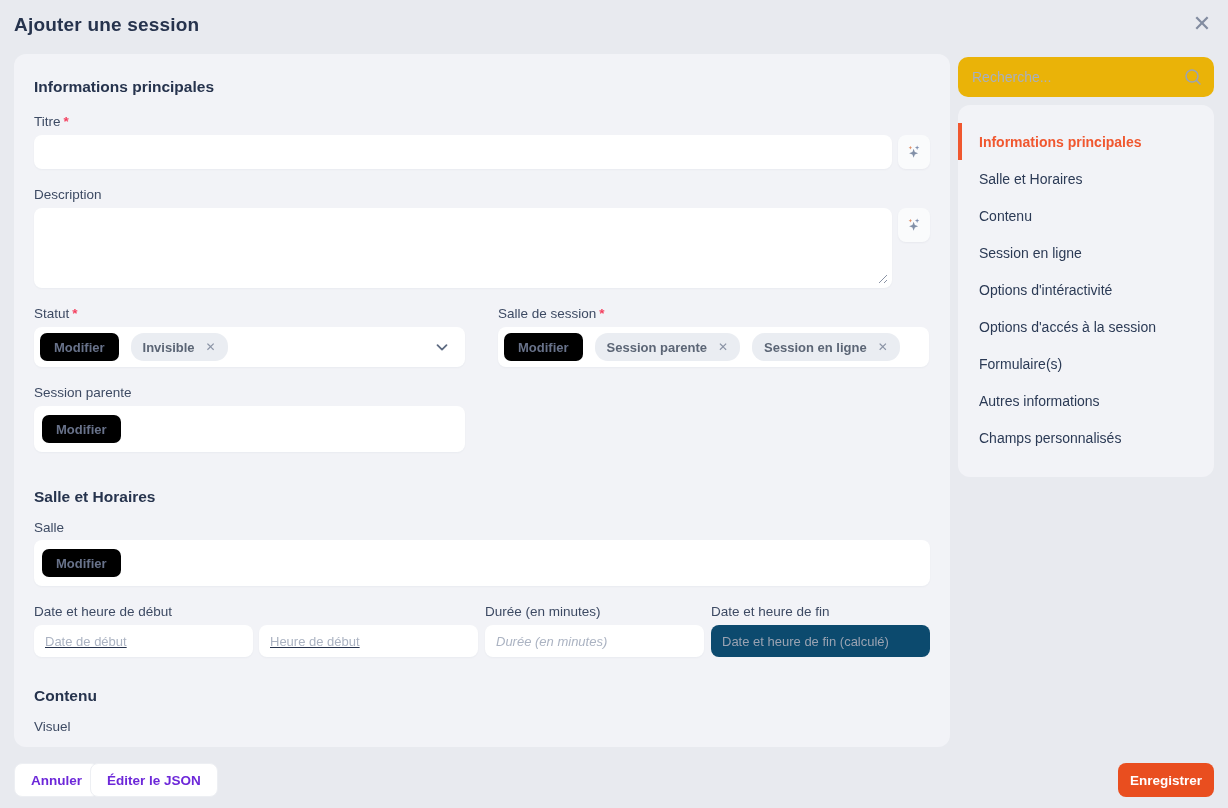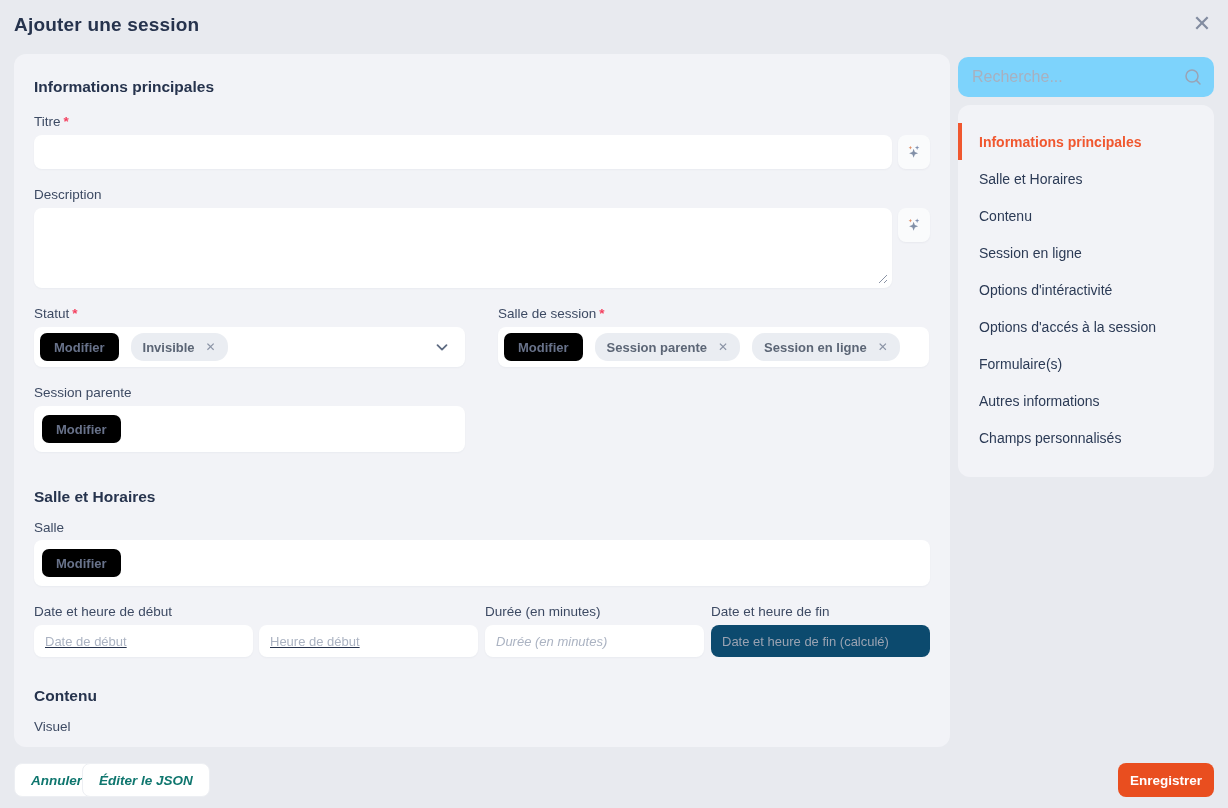--- a/index.html
+++ b/index.html
@@ -83,42 +83,42 @@
   }
   .small-input::placeholder, .text-input::placeholder { color:#ABB3C2; opacity:1; }
   .italic-ph::placeholder { font-style:italic; }
   .small-input:disabled { background:#0c4a6e; box-shadow:none; color:#9AA3B2; }
   .small-input:disabled::placeholder { color:#9AA3B2; }
   
   .sidebar-search {
     position:absolute; left:958px; top:57px; width:256px; height:40px;
   }
   .search-input {
-    width:100%; height:100%; border:none; border-radius:10px; background:#7dd3fc;
-    padding:0 38px 0 14px; font-size:16px; color:#3D4A63; outline:none; font-family:inherit;
+    width:100%; height:100%; border:none; border-radius:10px; background:#eab308;
+    padding:0 38px 0 14px; font-size:14px; color:#3D4A63; outline:none; font-family:inherit;
   }
   .search-input::placeholder { color:#A8B0BF; opacity:1; }
   .search-icon { position:absolute; right:11px; top:10px; }
   .section-nav {
     position:absolute; left:958px; top:105px; width:256px; height:372px;
     background:#F2F3F7; border-radius:12px; padding:18px 0 17px; overflow:hidden;
   }
   .nav-item {
     height:37px; display:flex; align-items:center; padding-left:21px;
     font-size:14px; font-weight:500; color:#2B3A55; cursor:pointer;
   }
   .nav-item.active { color:#F0572F; border-left:4px solid #F0572F; padding-left:17px; font-weight:600; }
   
   .btn-secondary {
     position:absolute; bottom:11px; height:34px; padding:0 16px;
     background:#FFFFFF; border:1px solid #EDEFF3; border-radius:8px;
-    font-size:13.5px; font-weight:700; color:#0f766e; cursor:pointer; font-family:inherit;font-style:italic;
+    font-size:13.5px; font-weight:700; color:#6d28d9; cursor:pointer; font-family:inherit;
   }
   .btn-cancel { left:14px; }
-  .btn-json { left:82px; }
+  .btn-json { left:90px; }
   .btn-save {
     position:absolute; right:14px; bottom:11px; height:34px; padding:0 12px;
     background:#E94E1F; border:none; border-radius:8px;
     font-size:13.5px; font-weight:700; color:#FFFFFF; cursor:pointer; font-family:inherit;
   }
 </style>
 </head>
 <body>
 
 <h1 class="modal-title">Ajouter une session</h1>

